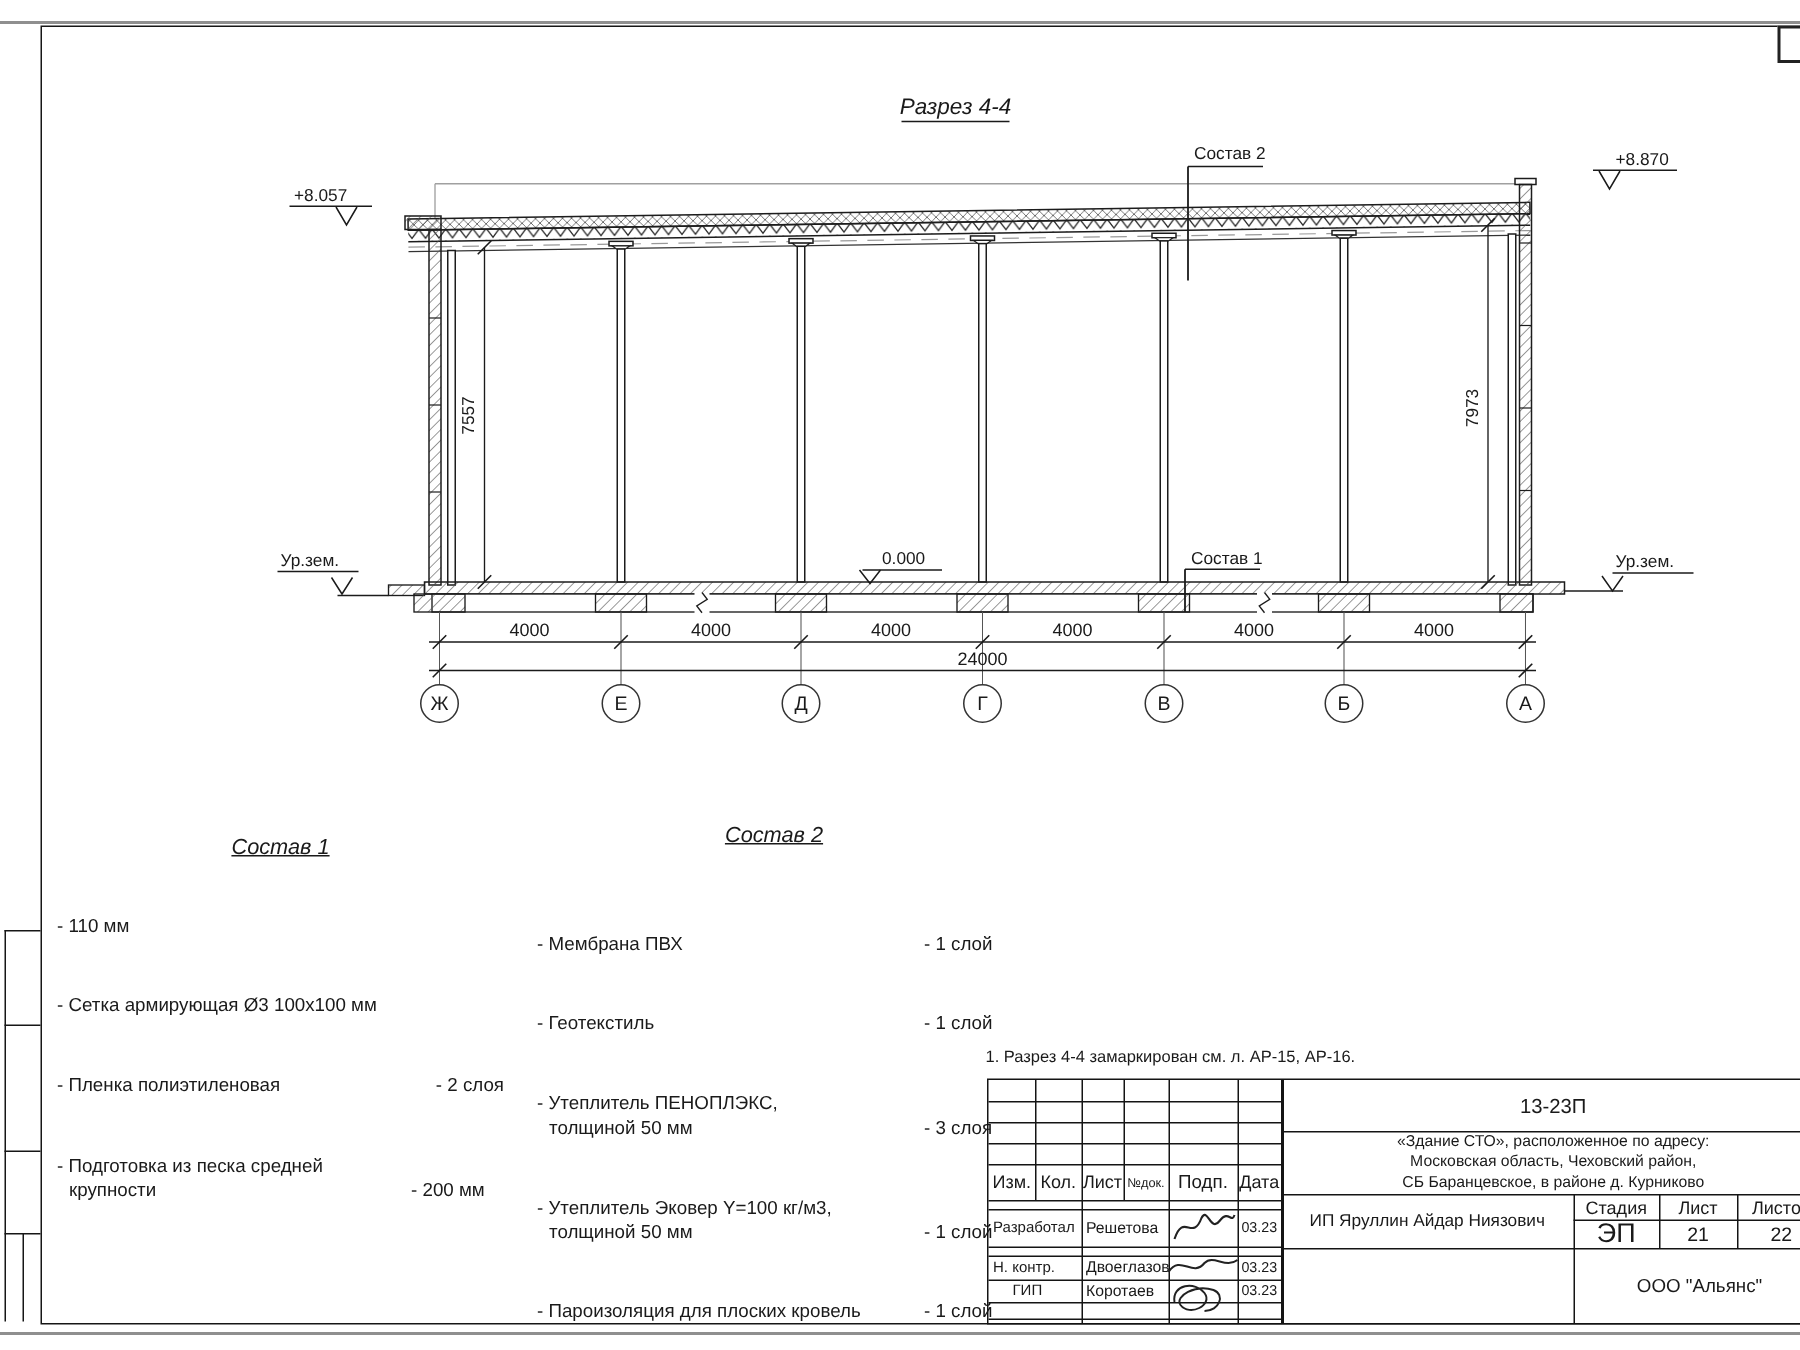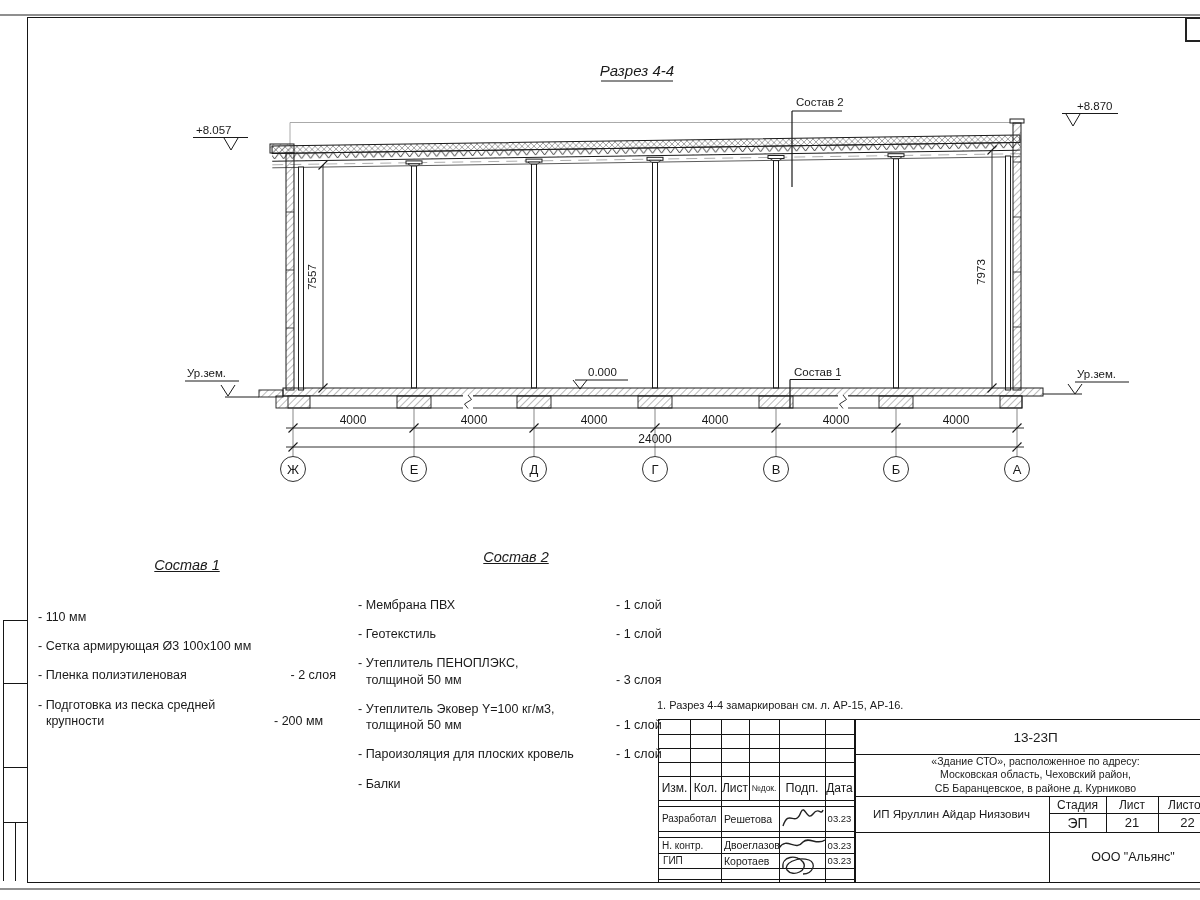--- a/index.html
+++ b/index.html
@@ -9,21 +9,21 @@
   .grayline{position:absolute;left:0;width:1200px;height:2px;background:#8f8f8f;}
   #frame{position:absolute;left:27px;top:17px;width:1200px;height:864px;border:1.6px solid #161616;}
   #cornerbox{position:absolute;left:1185px;top:17px;width:30px;height:21px;border:2px solid #222;background:#fff;}
   .lcol-line-v{position:absolute;background:#161616;width:1.2px;}
   .lcol-line-h{position:absolute;background:#161616;height:1.2px;}
   svg text{font-family:"Liberation Sans",sans-serif;fill:#1a1a1a;}
   
   .sostav{position:absolute;font-size:12.5px;line-height:1.3;}
   .sostav .ttl{font-style:italic;font-size:14.5px;text-decoration:underline;text-align:center;margin:0 auto 34px auto;width:220px;}
   .item{display:flex;margin-bottom:13px;}
-  .item .nm{flex:1;white-space:pre-line;text-indent:-8px;padding-left:8px;}
+  .item .nm{flex:1;white-space:pre-line;text-indent:-8px;padding-left:8px;margin-top:24px;}
   .item .vl{align-self:flex-end;}
   
   #tblock{position:absolute;left:658px;top:719px;width:558px;height:162px;border:1.6px solid #141414;}
   .tb-h{position:absolute;background:#141414;height:1.2px;}
   .tb-v{position:absolute;background:#141414;width:1.2px;}
   .tb-cell{position:absolute;display:flex;align-items:center;justify-content:center;text-align:center;}
   .tb-left{justify-content:flex-start;text-align:left;}
   .note{position:absolute;font-size:11px;}
   .pre{white-space:pre-line;}
 </style>
@@ -332,39 +332,39 @@
     <div class="tb-cell" style="left:90px;top:56px;width:30px;height:24px;font-size:8.5px;">№док.</div>
     <div class="tb-cell" style="left:120px;top:56px;width:46px;height:24px;font-size:12.5px;">Подп.</div>
     <div class="tb-cell" style="left:166px;top:56px;width:29px;height:24px;font-size:12px;">Дата</div>
 
     <div class="tb-cell tb-left" style="left:3px;top:86px;width:59px;height:25px;font-size:10px;">Разработал</div>
     <div class="tb-cell tb-left" style="left:65px;top:86px;width:55px;height:25px;font-size:10.5px;">Решетова</div>
     <div class="tb-cell" style="left:166px;top:86px;width:29px;height:25px;font-size:9.5px;">03.23</div>
     <div class="tb-cell tb-left" style="left:3px;top:117px;width:59px;height:16px;font-size:10px;">Н. контр.</div>
     <div class="tb-cell tb-left" style="left:65px;top:117px;width:55px;height:16px;font-size:10.5px;">Двоеглазов</div>
     <div class="tb-cell" style="left:166px;top:117px;width:29px;height:16px;font-size:9.5px;">03.23</div>
-    <div class="tb-cell tb-left" style="left:4px;top:133px;width:59px;height:15px;font-size:10px;text-align:right;">ГИП</div>
+    <div class="tb-cell tb-left" style="left:16px;top:133px;width:59px;height:15px;font-size:10px;text-align:right;">ГИП</div>
     <div class="tb-cell tb-left" style="left:65px;top:133px;width:55px;height:15px;font-size:10.5px;">Коротаев</div>
     <div class="tb-cell" style="left:166px;top:133px;width:29px;height:15px;font-size:9.5px;">03.23</div>
 
     <svg class="abs" style="left:120px;top:82px;" width="46" height="32" viewBox="0 0 46 32">
       <path d="M4,24 C10,6 16,26 22,10 C26,2 28,20 34,12 S42,14 44,8" fill="none" stroke="#222" stroke-width="1.4"></path>
     </svg>
     <svg class="abs" style="left:114px;top:114px;" width="56" height="46" viewBox="0 0 56 46">
       <path d="M6,14 C14,2 22,18 30,8 C36,2 44,12 52,6" fill="none" stroke="#222" stroke-width="1.4"></path>
       <path d="M10,34 C8,22 24,20 30,28 C36,36 20,44 14,36 C10,30 24,22 36,26 C44,29 40,40 30,40" fill="none" stroke="#222" stroke-width="1.3"></path>
     </svg>
 
     <div class="tb-cell" style="left:195px;top:0;width:363px;height:34px;font-size:13.5px;">13-23П</div>
     <div class="tb-cell pre" style="left:195px;top:34px;width:363px;height:42px;font-size:10.5px;line-height:1.25;">«Здание СТО», расположенное по адресу:
 Московская область, Чеховский район,
 СБ Баранцевское, в районе д. Курниково</div>
     <div class="tb-cell" style="left:195px;top:76px;width:195px;height:36px;font-size:11.5px;">ИП Яруллин Айдар Ниязович</div>
     <div class="tb-cell" style="left:390px;top:76px;width:57px;height:17px;font-size:12px;">Стадия</div>
     <div class="tb-cell" style="left:447px;top:76px;width:52px;height:17px;font-size:12px;">Лист</div>
     <div class="tb-cell" style="left:499px;top:76px;width:59px;height:17px;font-size:12px;">Листов</div>
-    <div class="tb-cell" style="left:390px;top:93px;width:57px;height:19px;font-size:14px;">ЭП</div>
+    <div class="tb-cell" style="left:390px;top:93px;width:57px;height:19px;font-size:18px;">ЭП</div>
     <div class="tb-cell" style="left:447px;top:93px;width:52px;height:19px;font-size:13px;">21</div>
     <div class="tb-cell" style="left:499px;top:93px;width:59px;height:19px;font-size:13px;">22</div>
     <div class="tb-cell" style="left:390px;top:112px;width:168px;height:50px;font-size:12.5px;">ООО "Альянс"</div>
   </div>
 
 </div>
 
 </body></html>

